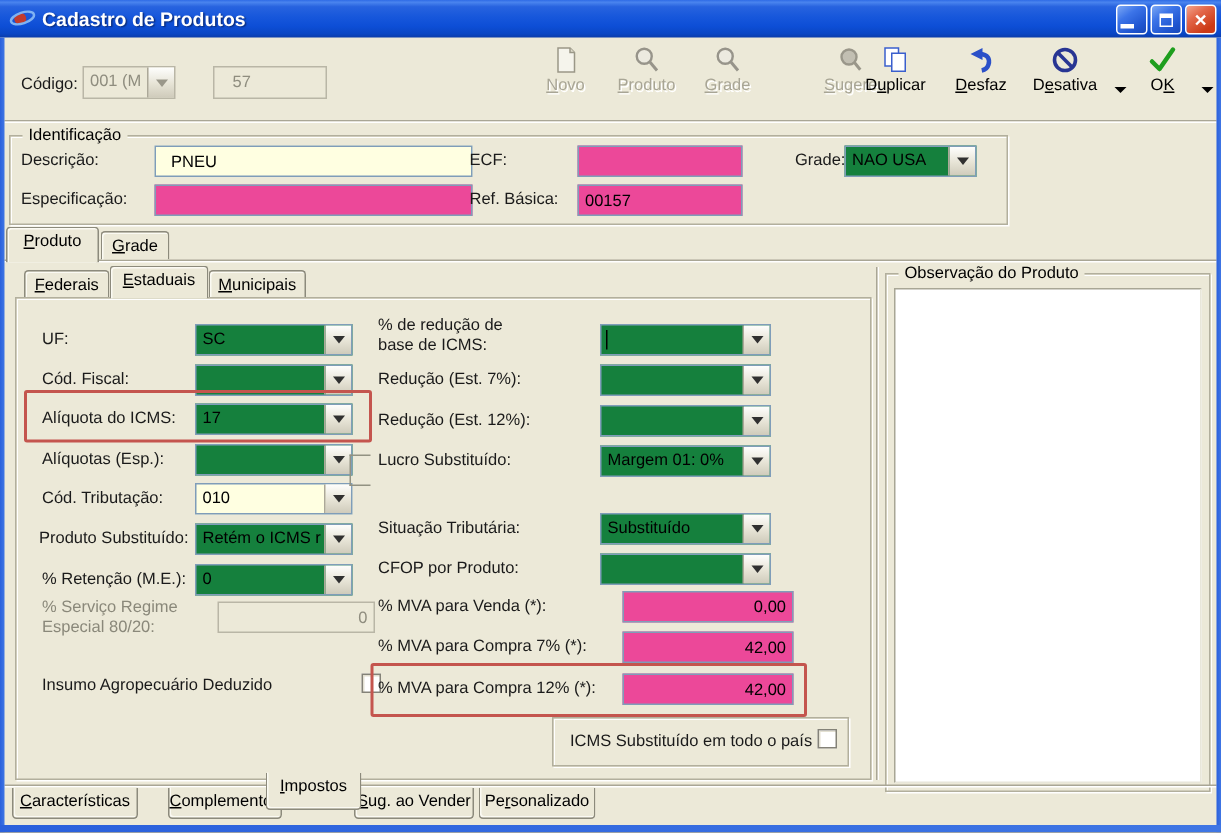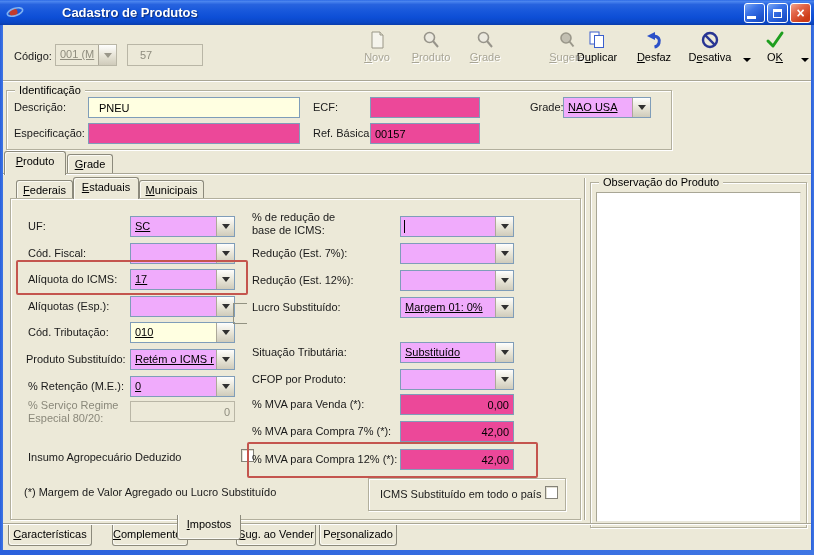--- a/index.html
+++ b/index.html
@@ -2,47 +2,47 @@
 <html><head>
 <meta charset="utf-8">
 <style>
   html,body{margin:0;padding:0;background:#777;}
   .window{position:relative;width:814px;height:555px;background:#ECE9D8;
     font-family:"Liberation Sans",sans-serif;font-size:11px;overflow:hidden;}
   
   .titlebar{position:absolute;left:0;top:0;width:814px;height:25px;
     background:linear-gradient(180deg,#2E6BE6 0%,#4A84EE 6%,#2763DF 18%,#1757DB 45%,#0D4ED6 70%,#0A46C4 90%,#0A3CAB 100%);}
   .titletext{position:absolute;left:28px;top:5px;color:#fff;font-weight:bold;font-size:13px;
-    text-shadow:1px 1px 1px #0A2C7A;white-space:nowrap;margin-left:34px;}
+    text-shadow:1px 1px 1px #0A2C7A;white-space:nowrap;}
   .capbtn{position:absolute;top:3px;width:21px;height:20px;border:1px solid #fff;border-radius:3px;
     box-sizing:border-box;display:flex;align-items:center;justify-content:center;
     background:linear-gradient(145deg,#7CA8F4 0%,#3C74E8 35%,#1F55D0 75%,#1848B8 100%);}
   .capbtn.close{background:linear-gradient(145deg,#F2A48C 0%,#E3674A 35%,#CC3A16 80%);}
   .glyph-min{width:9px;height:3px;background:#fff;margin-top:9px;margin-right:6px;}
   .glyph-max{width:9px;height:9px;border:1px solid #fff;border-top:3px solid #fff;box-sizing:border-box;}
   .glyph-close{color:#fff;font-weight:bold;font-size:14px;line-height:14px;}
   
   .edge{position:absolute;background:linear-gradient(90deg,#2A60DC,#3F76E4);}
   
   .toolbtn{position:absolute;top:30px;height:46px;display:flex;flex-direction:column;align-items:center;gap:1px;}
   .toolbtn .tlabel{font-size:11px;color:#000;white-space:nowrap;}
   .toolbtn.dis .tlabel{color:#A8A595;text-shadow:1px 1px 0 #fff;}
   .ddarrow{position:absolute;width:0;height:0;border-left:4px solid transparent;border-right:4px solid transparent;border-top:4px solid #000;}
   
   .lbl{position:absolute;color:#1a1a1a;white-space:nowrap;line-height:13px;}
   .lbl.wrap{white-space:normal;}
   .lbl.dim{color:#8A887A;}
   .fld{position:absolute;height:21px;box-sizing:border-box;background:#ec4899;border:1px solid #7F9DB9;
     font-family:"Liberation Sans",sans-serif;font-size:11px;padding:0 4px;margin:0;}
-  input.fld{outline:none;}
+  input.fld{outline:none;margin-left:15px;}
   .fld.num{text-align:right;}
   .fld.yellow{background:#FFFFE1;}
   .fld.dis{background:#ECE9D8;border-color:#B9B6A6;color:#8F8D7F;}
-  .combo{position:absolute;height:21px;box-sizing:border-box;background:#f0abfc;border:1px solid #7F9DB9;display:flex;align-items:stretch;}
-  .combo .ct{flex:1;padding:3px 2px 0 4px;overflow:hidden;white-space:nowrap;color:#000;text-decoration:underline;}
+  .combo{position:absolute;height:21px;box-sizing:border-box;background:#15803d;border:1px solid #7F9DB9;display:flex;align-items:stretch;}
+  .combo .ct{flex:1;padding:3px 2px 0 4px;overflow:hidden;white-space:nowrap;color:#000;}
   .combo .cb{width:17px;display:flex;align-items:center;justify-content:center;
     background:linear-gradient(180deg,#FEFEFD,#E6E3D5 55%,#CFCBBB);border-left:1px solid #ACA899;}
   .tri{width:0;height:0;border-left:4px solid transparent;border-right:4px solid transparent;border-top:5px solid #303030;}
   .combo.yellow{background:#FFFFE1;}
   .combo.dis{background:#ECE9D8;border-color:#B9B6A6;}
   .combo.dis .ct{color:#8F8D7F;}
   .combo.dis .tri{border-top-color:#9A978A;}
   
   .groupbox{position:absolute;box-sizing:border-box;border:1px solid #B2AF9D;
     box-shadow:1px 1px 0 #FFFFFF, inset 1px 1px 0 #FFFFFF;}
@@ -229,21 +229,20 @@
         <span class="tri"></span>
       </span>
   </div>
 
   <span class="lbl wrap dim" style="left:28px;top:399px;width:100px">% Serviço Regime Especial 80/20:</span>
   <input class="fld dis num" style="left: 130px; top: 401px; width: 105px;" value="0">
 
   <span class="lbl" style="left:28px;top:451px">Insumo Agropecuário Deduzido</span>
   <span class="checkbox" style="left:241px;top:449px"></span>
 
-  <span class="lbl" style="left:24px;top:486px">(*) Margem de Valor Agregado ou Lucro Substituído</span>
 
   <span class="lbl wrap" style="left:252px;top:211px;width:110px">% de redução de base de ICMS:</span>
   <div class="combo" style="left:400px;top:216px;width:114px">
     <span class="ct"></span>
     <span class="cb">
         <span class="tri"></span>
       </span>
   </div>
   <span class="caret" style="left:404px;top:220px"></span>
 

